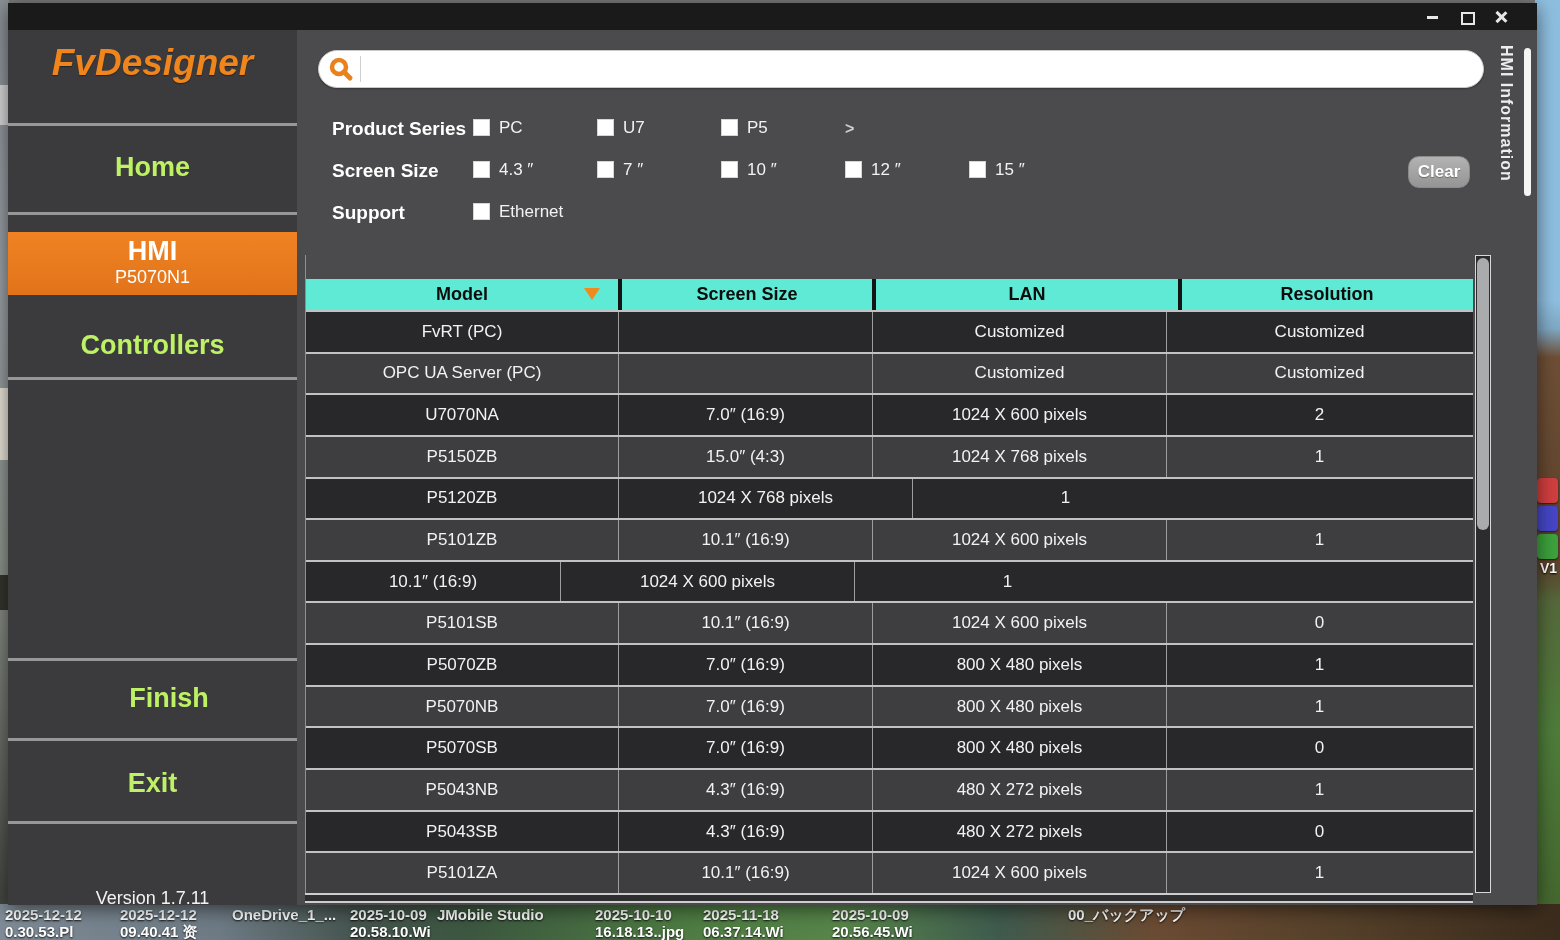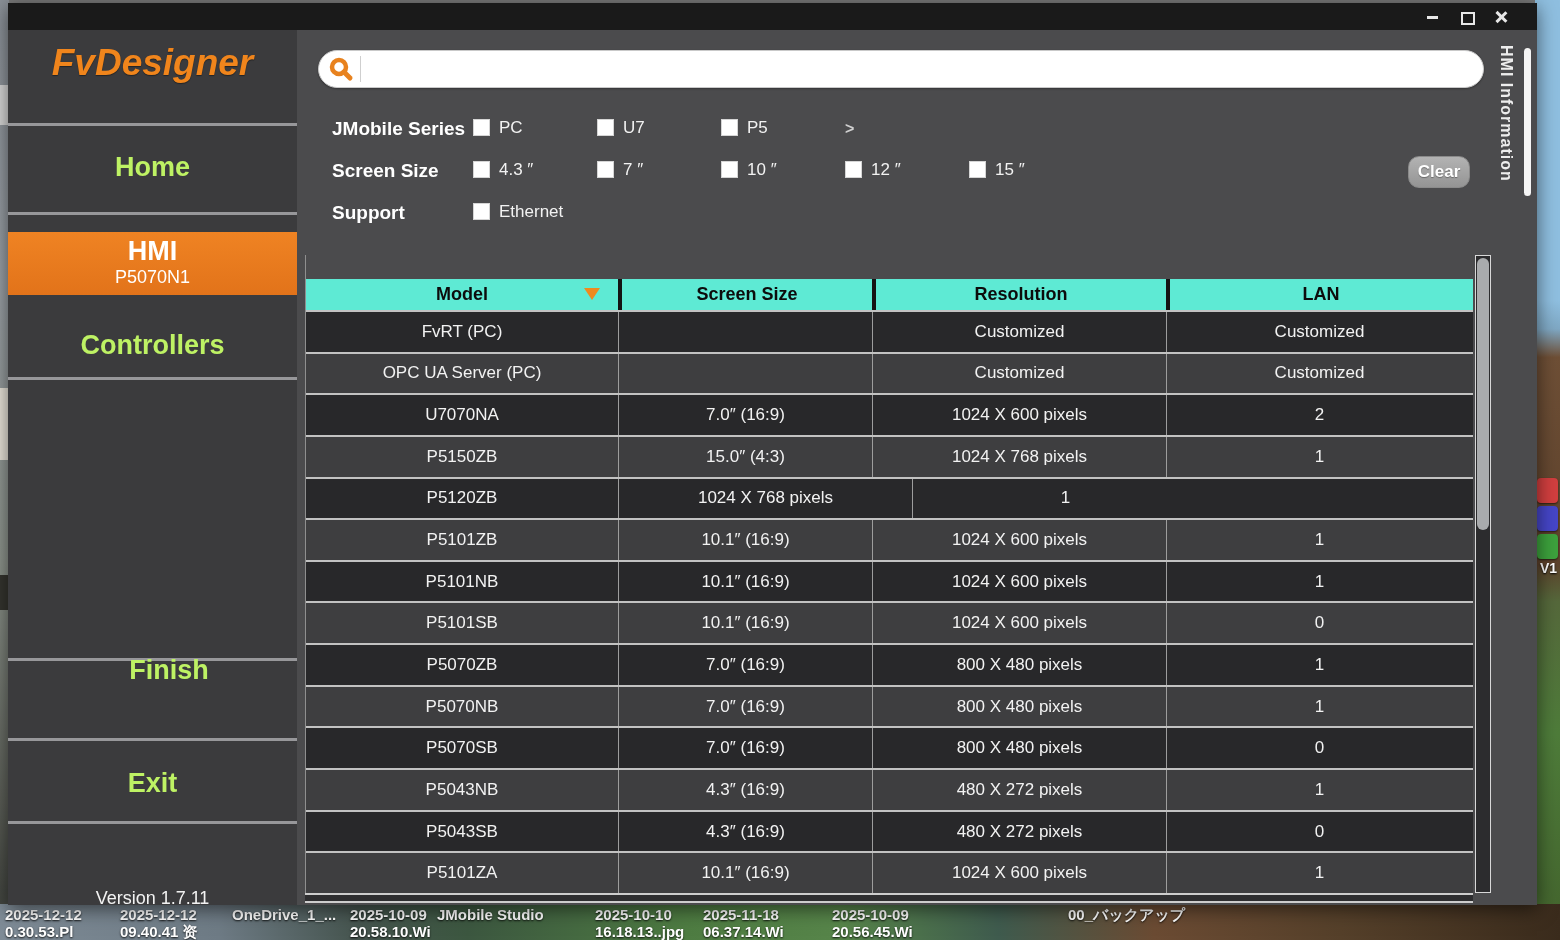--- a/index.html
+++ b/index.html
@@ -171,42 +171,42 @@
       <div class="sdiv" style="top:93px;"></div>
       <div class="nav-item" style="top:122px;">Home</div>
       <div class="sdiv" style="top:182px;"></div>
       <div class="nav-active" style="top:202px;">
         <div class="t1">HMI</div>
         <div class="t2">P5070N1</div>
       </div>
       <div class="nav-item" style="top:300px;">Controllers</div>
       <div class="sdiv" style="top:347px;"></div>
       <div class="sdiv" style="top:628px;"></div>
-      <div class="nav-item" style="top:625px;padding-left:33px;">Finish</div>
+      <div class="nav-item" style="top:653px;padding-left:33px;">Finish</div>
       <div class="sdiv" style="top:708px;"></div>
       <div class="nav-item" style="top:738px;">Exit</div>
       <div class="sdiv" style="top:791px;"></div>
 
       <div class="version">Version 1.7.11</div>
     </div>
 
     <div class="main">
 
       <div class="searchbar">
         <span style="margin-left:9px;display:flex;">
           <svg width="26" height="26" viewBox="0 0 26 26">
             <circle cx="11" cy="11" r="7" fill="none" stroke="#e8821e" stroke-width="4.5"></circle>
             <line x1="16" y1="16" x2="22" y2="22" stroke="#e8821e" stroke-width="5" stroke-linecap="round"></line>
           </svg>
         </span>
         <span class="search-sep"></span>
       </div>
 
       <div class="filter-row" style="top:88px;">
-        <span class="filter-label">JMobile Series</span>
+        <span class="filter-label">Product Series</span>
         <span class="cb-wrap"><span class="cb-item"><span class="cb"></span><span class="cb-label">PC</span></span><span class="cb-item"><span class="cb"></span><span class="cb-label">U7</span></span><span class="cb-item"><span class="cb"></span><span class="cb-label">P5</span></span></span>
         <span class="more-arrow" style="position:absolute;left:548px;top:2px;">&gt;</span>
       </div>
       <div class="filter-row" style="top:130px;">
         <span class="filter-label">Screen Size</span>
         <span class="cb-wrap"><span class="cb-item"><span class="cb"></span><span class="cb-label">4.3 ″</span></span><span class="cb-item"><span class="cb"></span><span class="cb-label">7 ″</span></span><span class="cb-item"><span class="cb"></span><span class="cb-label">10 ″</span></span><span class="cb-item"><span class="cb"></span><span class="cb-label">12 ″</span></span><span class="cb-item"><span class="cb"></span><span class="cb-label">15 ″</span></span></span>
       </div>
       <div class="filter-row" style="top:172px;">
         <span class="filter-label">Support</span>
         <span class="cb-wrap"><span class="cb-item"><span class="cb"></span><span class="cb-label">Ethernet</span></span></span>
@@ -216,25 +216,25 @@
 
       <div class="table">
         <div class="thead">
           <div class="th c0">
             <span>Model</span>
             <span class="sort-tri"></span>
           </div>
           <div class="th c1">
             <span>Screen Size</span>
           </div>
+          <div class="th c3">
+            <span>LAN</span>
+          </div>
           <div class="th c2">
             <span>Resolution</span>
-          </div>
-          <div class="th c3">
-            <span>LAN</span>
           </div>
         </div>
         <div class="tbody" id="tbody">
             <div class="trow">
               <div class="tcell c0">FvRT (PC)</div>
               <div class="tcell c1"></div>
               <div class="tcell c2">Customized</div>
               <div class="tcell c3">Customized</div>
             </div>
             <div class="trow alt">
@@ -260,21 +260,20 @@
               <div class="tcell c2">1024 X 768 pixels</div>
               <div class="tcell c3">1</div>
             </div>
             <div class="trow alt">
               <div class="tcell c0">P5101ZB</div>
               <div class="tcell c1">10.1″ (16:9)</div>
               <div class="tcell c2">1024 X 600 pixels</div>
               <div class="tcell c3">1</div>
             </div>
             <div class="trow">
-              <div class="tcell c0">P5101NB</div>
               <div class="tcell c1">10.1″ (16:9)</div>
               <div class="tcell c2">1024 X 600 pixels</div>
               <div class="tcell c3">1</div>
             </div>
             <div class="trow alt">
               <div class="tcell c0">P5101SB</div>
               <div class="tcell c1">10.1″ (16:9)</div>
               <div class="tcell c2">1024 X 600 pixels</div>
               <div class="tcell c3">0</div>
             </div>

